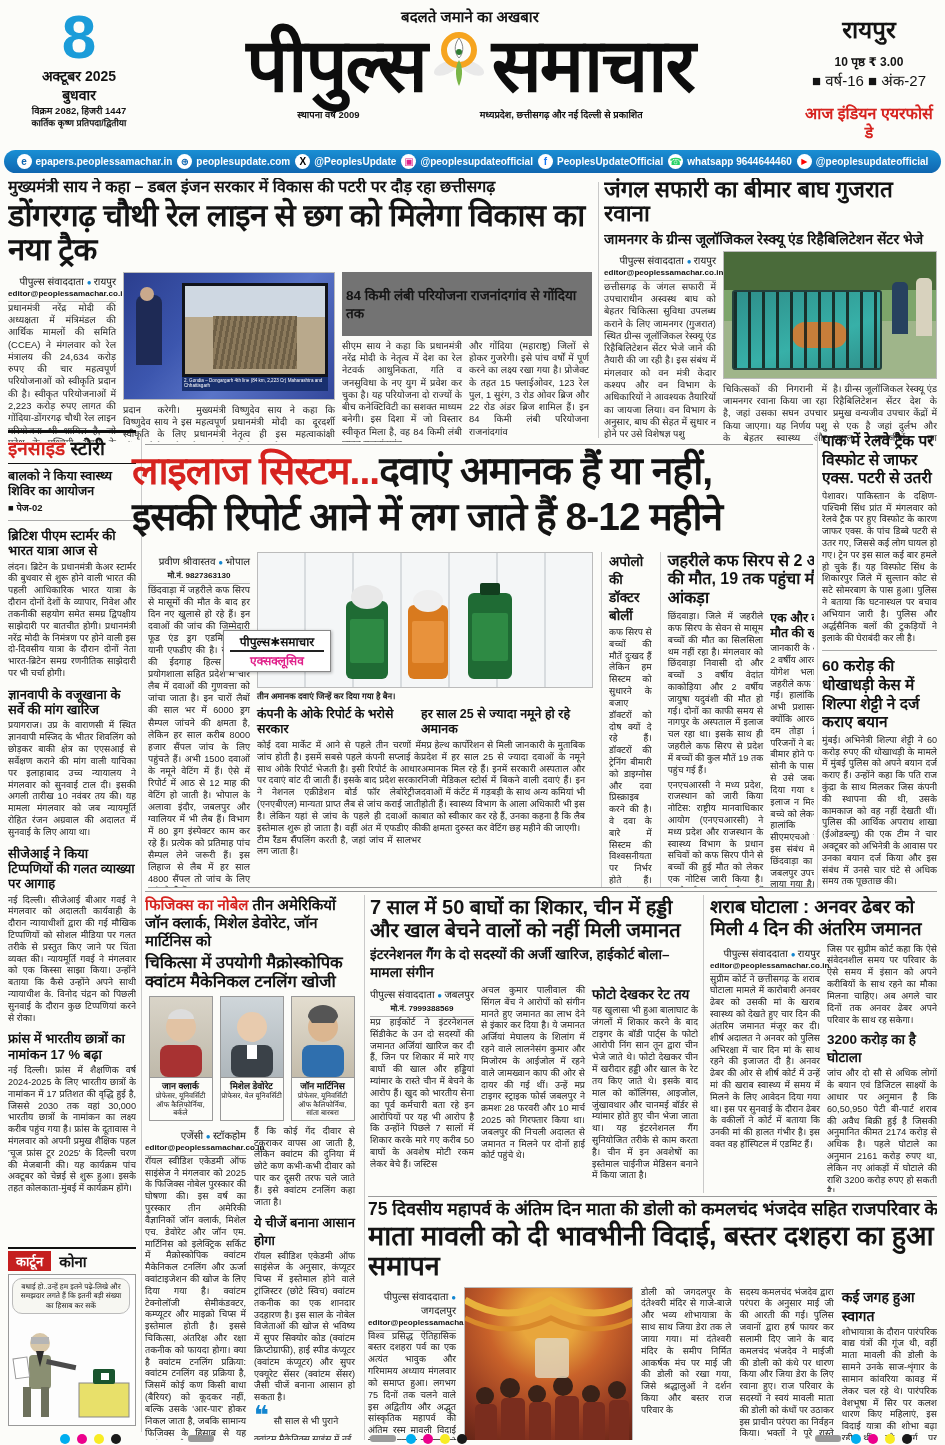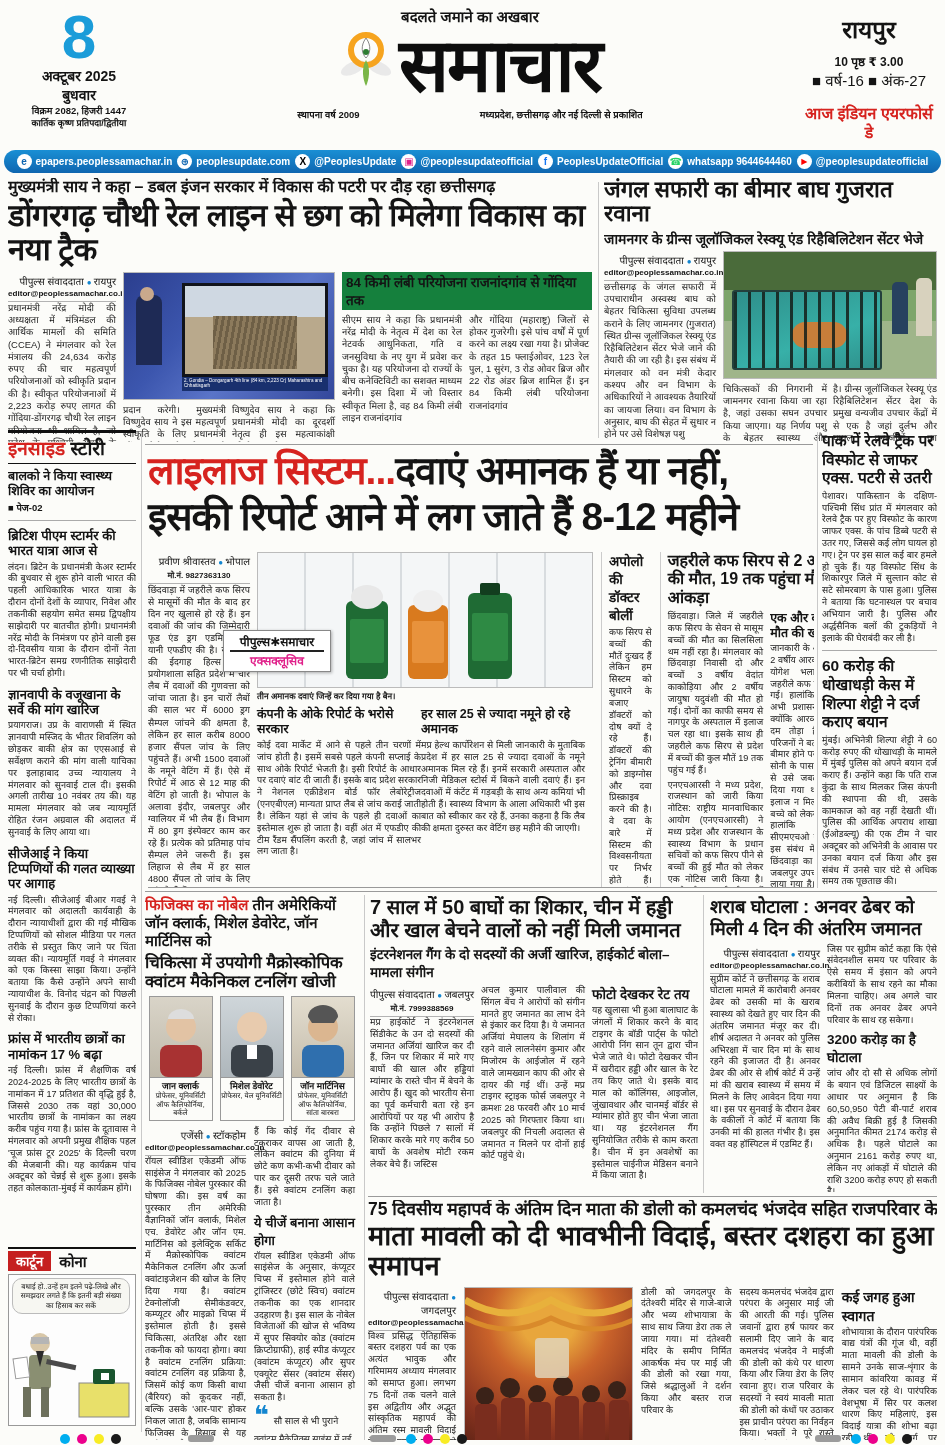--- a/index.html
+++ b/index.html
@@ -28,21 +28,21 @@
 .mh-sub{font-size:9.5px;font-weight:700;display:flex;gap:120px;justify-content:center;margin-top:4px}
 
 #socialbar{position:absolute;left:4px;top:150px;width:937px;height:23px;background:linear-gradient(180deg,#1a8fd4,#0f66b0);border-radius:12px;display:flex;align-items:center;justify-content:space-around;padding:0 10px;color:#fff}
 .soc{display:flex;align-items:center;gap:4px;font-size:10px;font-weight:700}
 .soc .ic{width:15px;height:15px;border-radius:50%;background:#fff;display:flex;align-items:center;justify-content:center;font-size:10px;font-weight:800}
 
 .strap{font-size:16px;font-weight:800;line-height:1.15}
 .h1{font-size:31px;font-weight:800;line-height:1.1;letter-spacing:-.5px}
 .h2{font-size:22.5px;font-weight:800;line-height:1.08}
 .mega{font-size:39px;font-weight:800;line-height:1.18;letter-spacing:-1px}
-.cream{background:#15803d;padding:1px 4px;display:inline-block}
+.cream{background:#737373;padding:14px 4px;display:inline-block}
 .quote-mark{color:#1386d0;font-size:26px;line-height:.6;font-weight:800}
 .excl{position:absolute;background:#fff;border:1px solid #888;text-align:center;padding:2px 6px;box-shadow:1px 1px 3px rgba(0,0,0,.3)}
 .excl .l1{font-size:12px;font-weight:800;border-bottom:2px solid #222}
 .excl .l2{font-size:12px;font-weight:800;color:#e0218a}
 .regdot{width:10px;height:10px;border-radius:50%;display:inline-block;margin-right:7px}
 .regbar{width:26px;height:7px;background:#9c9c9c;border-radius:3px;display:inline-block;margin-right:10px;vertical-align:2px}
 .facebox{width:64px;border:1px solid #999}
 .facebox .img{height:80px;position:relative;overflow:hidden}
 .facebox .nm{font-size:9px;font-weight:800;text-align:center;border-top:1px solid #999;padding-top:1px}
 .facebox .rl{font-size:7.2px;text-align:center;line-height:1.2;padding-bottom:2px}
@@ -55,20 +55,21 @@
   <div class="abs" style="left:14px;top:8px;width:130px">
     <div id="mh-day">8</div>
     <div class="mh-small" style="font-size:14px">अक्टूबर 2025</div>
     <div class="mh-small" style="font-size:14px">बुधवार</div>
     <div class="mh-small" style="font-size:9.5px">विक्रम 2082, हिजरी 1447</div>
     <div class="mh-small" style="font-size:9px">कार्तिक कृष्ण प्रतिपदा/द्वितीया</div>
   </div>
   <div class="abs" style="left:150px;top:6px;width:640px">
     <div id="tagline">बदलते जमाने का अखबार</div>
     <div id="paper-title">
+      <span>पीपुल्स</span>
       <span style="display:inline-block">
         <svg width="54" height="64" viewBox="0 0 54 64">
           <ellipse cx="14" cy="40" rx="13" ry="6" fill="#e9e9e9" transform="rotate(-25 14 40)"></ellipse>
           <ellipse cx="40" cy="40" rx="13" ry="6" fill="#e9e9e9" transform="rotate(25 40 40)"></ellipse>
           <circle cx="27" cy="22" r="15" fill="none" stroke="#f6a41f" stroke-width="6"></circle>
           <path d="M27 10 C33 18 31 26 27 30 C23 26 21 18 27 10 Z" fill="#fff" stroke="#888" stroke-width="1"></path>
           <path d="M27 32 C32 40 30 52 27 58 C24 52 22 40 27 32 Z" fill="#7ab648"></path>
           <circle cx="27" cy="24" r="3" fill="#2f7d32"></circle>
         </svg>
       </span>
@@ -217,21 +218,21 @@
       <path d="M22 12 h18 v7 h-18 z" fill="#b5b5b5"></path>
       <path d="M27 26 l4 16 l4-16 z" fill="#2b2b2b"></path>
       <rect x="14" y="62" width="8" height="30" fill="#6d705c"></rect>
       <rect x="32" y="62" width="8" height="30" fill="#6d705c"></rect>
       <rect x="38" y="34" width="30" height="5" fill="#4a4a4a" transform="rotate(12 38 34)"></rect>
       <rect x="4" y="34" width="14" height="20" fill="#fff" stroke="#999" transform="rotate(-8 4 34)"></rect>
     </svg>
   </div>
 </aside>
 
-<section class="abs" style="left:148px;top:448px;width:666px;height:100px">
+<section class="abs" style="left:132px;top:448px;width:666px;height:100px">
   <div class="mega"><span class="red">लाइलाज सिस्टम...</span><span>दवाएं अमानक हैं या नहीं,</span></div>
   <div class="mega">इसकी रिपोर्ट आने में लग जाते हैं 8-12 महीने</div>
 </section>
 
 <section class="abs ovh" style="left:148px;top:552px;width:666px;height:336px;border-bottom:1px solid #999">
   <div class="flex" style="gap:8px">
     <div style="width:452px">
       <div class="flex" style="gap:7px">
         <div style="width:102px">
           <div class="byl" style="white-space:normal"><span>प्रवीण श्रीवास्तव</span> <span class="city">भोपाल</span></div>

